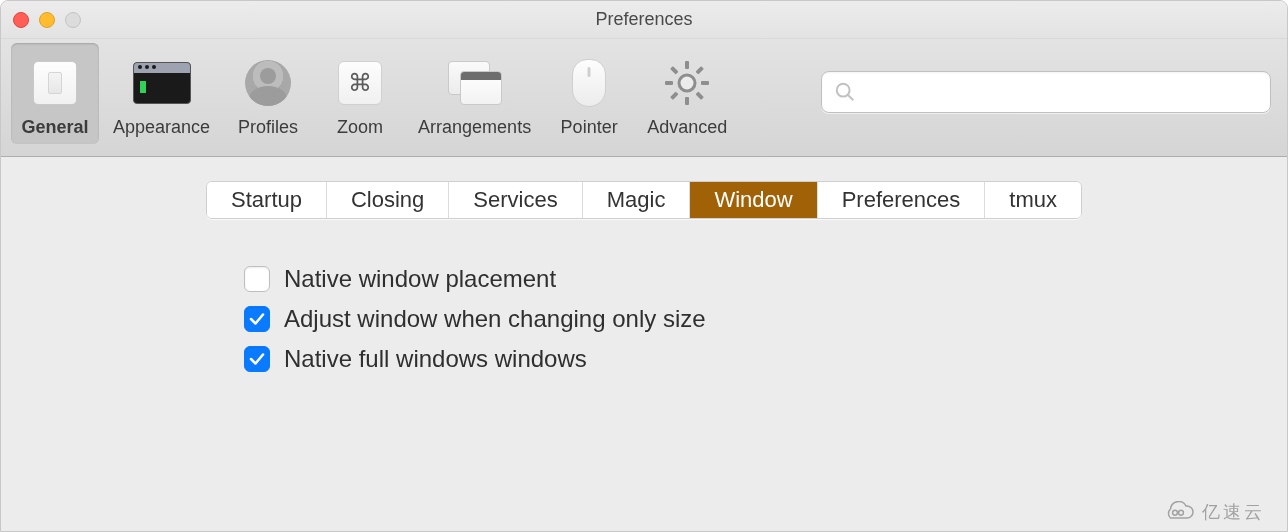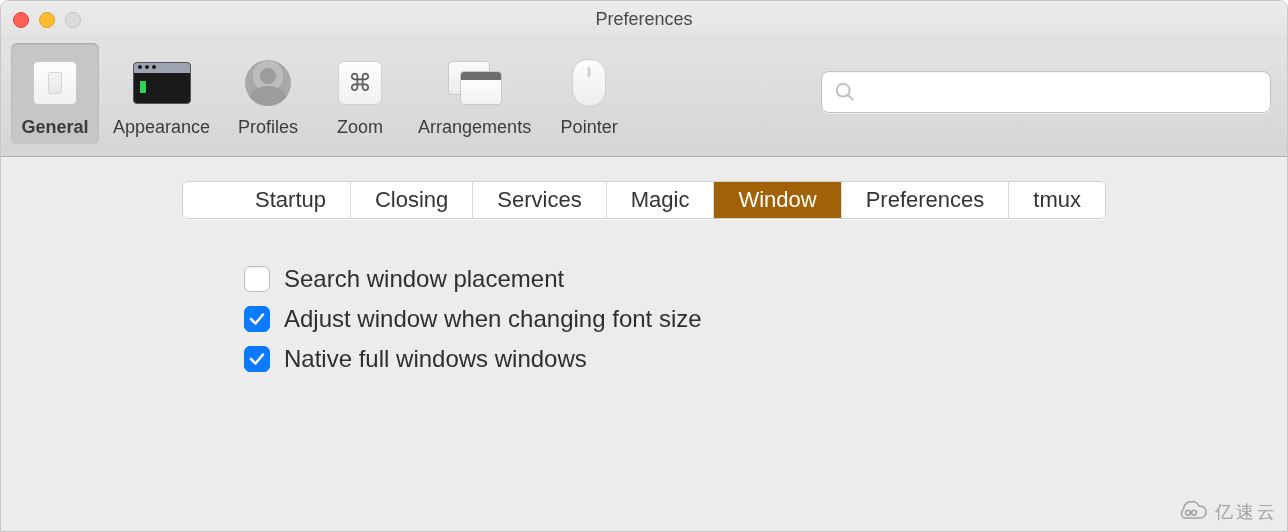--- a/index.html
+++ b/index.html
@@ -68,21 +68,20 @@
     }
     .search input::placeholder { color:#bdbdbd; }
 
     .content {
       flex:1; background:#ececec; padding-top: 24px;
       display:flex; flex-direction:column; align-items:center;
     }
     .subtabs {
       display:flex; background:#fff; border:1px solid #cfcfcf; border-radius: 6px; overflow:hidden;
       box-shadow: 0 1px 0 rgba(255,255,255,.7);
-      padding-left: 48px;
     }
     .subtab {
       padding: 4px 24px; font-size: 22px; color:#333; background:#fff;
       border-right:1px solid #dcdcdc; cursor:default; display:flex; align-items:center; height:36px;
     }
     .subtab:last-child { border-right:none; }
     .subtab.active { background:#a16207; color:#fff; }
 
     .options { margin-top: 46px; width: 800px; }
     .option-row { display:flex; align-items:center; margin-bottom: 12px; }
@@ -119,21 +118,21 @@
     .arr-icon .front{left:12px;top:10px;width:42px;height:34px;background:linear-gradient(#fff,#f2f2f2);}
     .arr-icon .front::before{content:"";position:absolute;left:0;right:0;top:0;height:8px;background:#6d6d6d;border-radius:3px 3px 0 0;}
 
     .mouse-icon{width:34px;height:48px;border:1px solid #cfcfcf;border-radius:16px 16px 18px 18px;background:linear-gradient(#fdfdfd,#ececec);position:relative;}
     .mouse-icon::after{content:"";position:absolute;left:50%;top:7px;width:3px;height:10px;background:#cfcfcf;border-radius:2px;transform:translateX(-50%);}
     .mouse-logo{position:absolute;left:50%;bottom:7px;transform:translateX(-50%);font-size:11px;color:#bdbdbd;}
 
     .gear-icon svg{width:48px;height:48px;}
 
     .watermark{
-      position:absolute; right:10px; bottom:8px; display:flex; align-items:center; gap:6px;
+      position:absolute; right:23px; bottom:8px; display:flex; align-items:center; gap:6px;
       color:#9a9a9a; font-size:18px; letter-spacing:3px; opacity:.9;
     }
     .watermark svg{width:36px;height:22px;}
   </style>
 </head>
 <body>
 
 <div class="window">
 
   <div class="titlebar">
@@ -194,20 +193,40 @@
 
       <div class="tool-item">
         <div class="tool-icon">
             <div class="mouse-icon">
               <span class="mouse-logo"></span>
             </div>
           </div>
         <div class="tool-label">Pointer</div>
       </div>
 
+      <div class="tool-item">
+        <div class="tool-icon gear-icon">
+          <svg viewBox="0 0 48 48">
+              <g fill="#8e8e8e">
+                <circle cx="24" cy="24" r="8" fill="#ececec" stroke="#8e8e8e" stroke-width="3"></circle>
+                <g>
+                  <rect x="22" y="2" width="4" height="8" rx="1"></rect>
+                  <rect x="22" y="38" width="4" height="8" rx="1"></rect>
+                  <rect x="2" y="22" width="8" height="4" rx="1"></rect>
+                  <rect x="38" y="22" width="8" height="4" rx="1"></rect>
+                  <rect x="22" y="2" width="4" height="8" rx="1" transform="rotate(45 24 24)"></rect>
+                  <rect x="22" y="38" width="4" height="8" rx="1" transform="rotate(45 24 24)"></rect>
+                  <rect x="2" y="22" width="8" height="4" rx="1" transform="rotate(45 24 24)"></rect>
+                  <rect x="38" y="22" width="8" height="4" rx="1" transform="rotate(45 24 24)"></rect>
+                </g>
+              </g>
+            </svg>
+        </div>
+        <div class="tool-label">Advanced</div>
+      </div>
 
     </div>
 
     <div class="search-wrap">
       <div class="search">
         <svg width="22" height="22" viewBox="0 0 24 24" fill="none" stroke="#8f8f8f" stroke-width="2.2">
             <circle cx="10" cy="10" r="7"></circle>
             <line x1="15" y1="15" x2="21" y2="21"></line>
           </svg>
       </div>
@@ -237,29 +256,29 @@
       <div class="subtab">
           <span>tmux</span>
         </div>
     </div>
 
     <div class="options">
       <div class="option-row">
         <div class="checkbox">
           
         </div>
-        <div class="option-label">Search window placement</div>
+        <div class="option-label">Native window placement</div>
       </div>
       <div class="option-row">
         <div class="checkbox checked">
           <svg width="18" height="18" viewBox="0 0 24 24" fill="none" stroke="#fff" stroke-width="3.4" stroke-linecap="round" stroke-linejoin="round">
               <polyline points="4 12 10 18 20 6"></polyline>
             </svg>
         </div>
-        <div class="option-label">Adjust window when changing font size</div>
+        <div class="option-label">Adjust window when changing only size</div>
       </div>
       <div class="option-row">
         <div class="checkbox checked">
           <svg width="18" height="18" viewBox="0 0 24 24" fill="none" stroke="#fff" stroke-width="3.4" stroke-linecap="round" stroke-linejoin="round">
               <polyline points="4 12 10 18 20 6"></polyline>
             </svg>
         </div>
         <div class="option-label">Native full windows windows</div>
       </div>
     </div>

